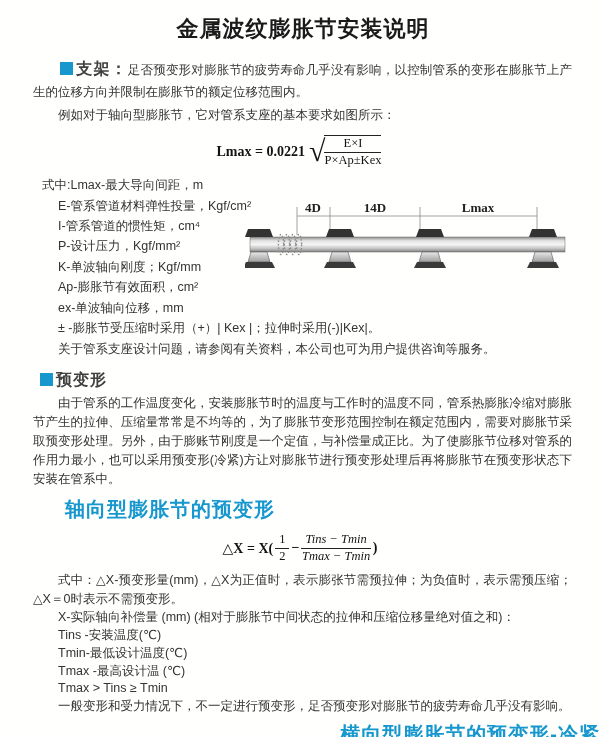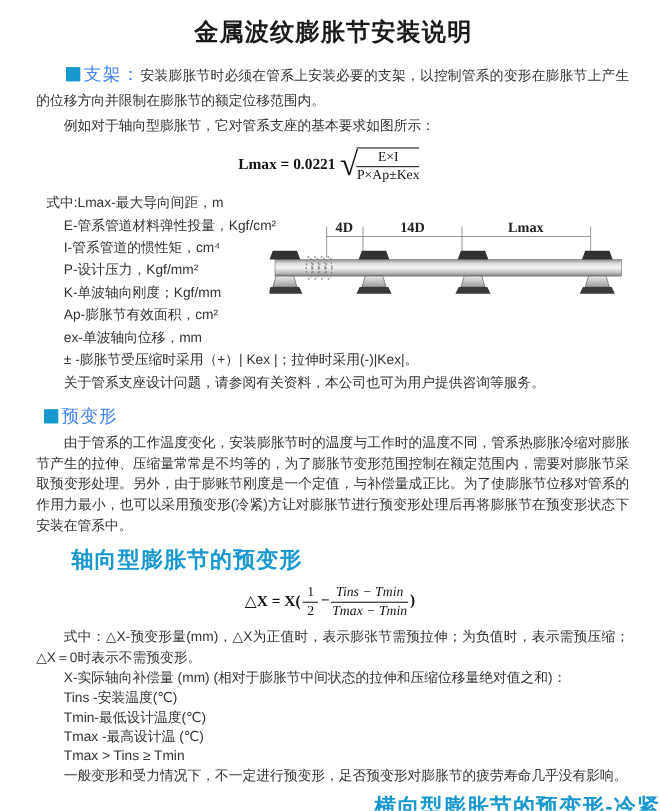--- a/index.html
+++ b/index.html
@@ -12,21 +12,21 @@
   .doc-title{
     margin:14px 0 0 6px;text-align:center;font-size:22px;font-weight:bold;
     color:#1a1a1a;line-height:30px;letter-spacing:1px;
   }
   .para{padding:0 28px 0 33px;line-height:22px;text-align:justify;}
   .sec-lead{margin-top:14px;text-indent:27px;}
   .sq{
     display:inline-block;width:13px;height:13px;background:#1697ce;
     vertical-align:-1px;margin-right:3px;
   }
-  .sec-title{color:#3b82f6;font-size:16px;font-weight:normal;letter-spacing:1px;}
+  .sec-title{color:#404040;font-size:16px;font-weight:bold;letter-spacing:1px;}
   .indent2{text-indent:2em;margin-top:1px;}
   
   .formula{
     text-align:center;font-family:"Liberation Serif","DejaVu Serif",serif;
     color:#131313;margin:9px 0 7px 0;
   }
   .f-bold{font-weight:bold;font-size:14px;vertical-align:middle;}
   .frac{
     display:inline-flex;flex-direction:column;text-align:center;
     vertical-align:middle;font-size:12.5px;line-height:1.25;margin:0 2px;
@@ -59,21 +59,21 @@
   .def-line{padding-left:58px;line-height:17.8px;}
 </style>
 </head>
 <body>
 
 <div class="page">
 
   <h1 class="doc-title">金属波纹膨胀节安装说明</h1>
 
   <div class="para sec-lead">
-    <span class="sq"></span><span class="sec-title">支架：</span><span>安装膨胀节时必须在管系上安装必要的支架，以控制管系的变形在膨胀节上产生的位移方向并限制在膨胀节的额定位移范围内。</span>
+    <span class="sq"></span><span class="sec-title">支架：</span><span>足否预变形对膨胀节的疲劳寿命几乎没有影响，以控制管系的变形在膨胀节上产生的位移方向并限制在膨胀节的额定位移范围内。</span>
   </div>
 
   <div class="para indent2">例如对于轴向型膨胀节，它对管系支座的基本要求如图所示：</div>
 
   <div class="formula">
     <span class="f-bold">Lmax = 0.0221</span><span class="radical">√</span><span class="frac root-arg">
         <span class="fnum">E×I</span>
         <span class="fden">P×Ap±Kex</span>
       </span>
   </div>

